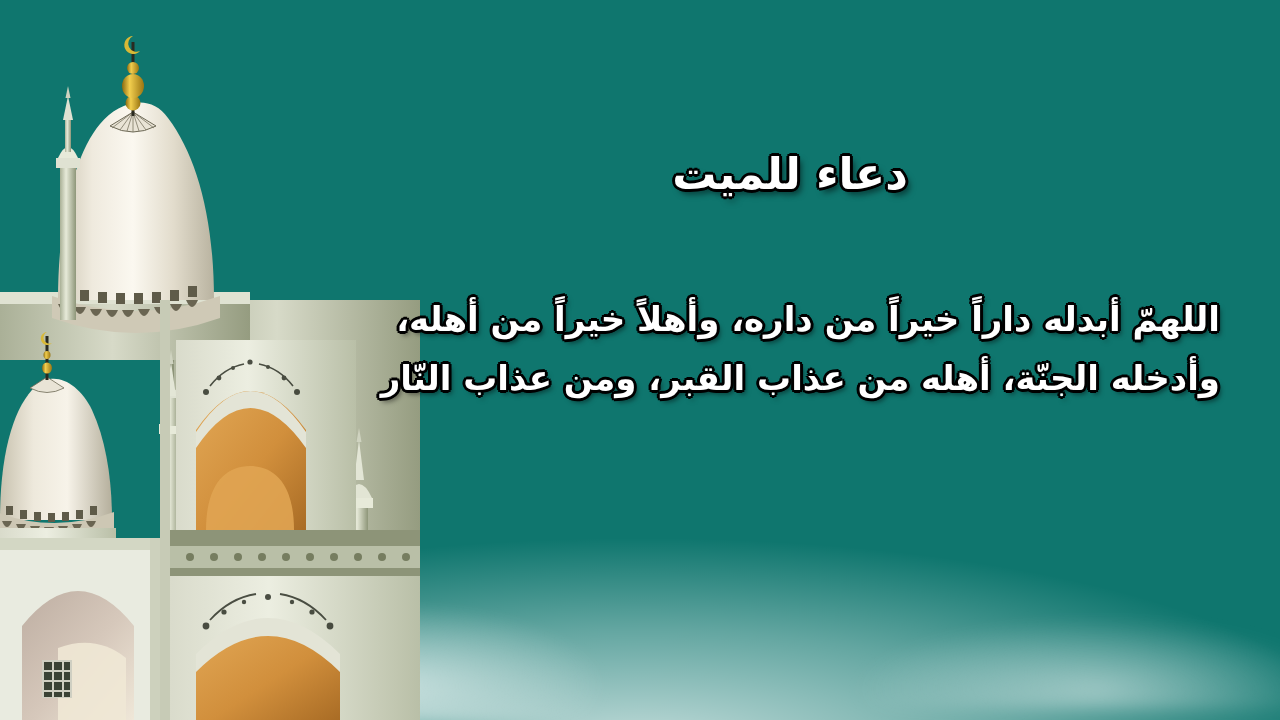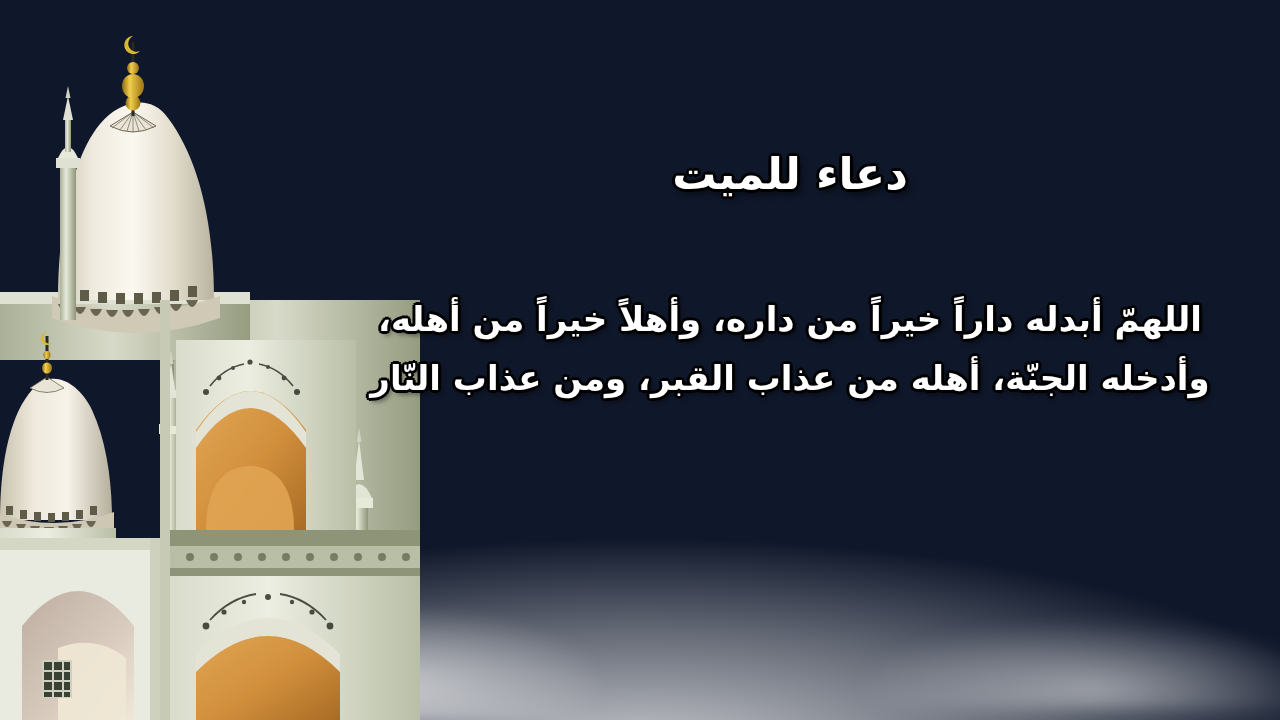--- a/index.html
+++ b/index.html
@@ -7,21 +7,21 @@
     margin: 0;
     padding: 0;
     background: #000;
   }
   .stage {
     position: relative;
     width: 1280px;
     height: 720px;
     overflow: hidden;
     font-family: "DejaVu Sans", "Liberation Sans", sans-serif;
-    background: #0f172a;
+    background: #0f766e;
   }
 
   
   .sky {
     position: absolute;
     inset: 0;
     background:
       linear-gradient(to bottom,
         #032a47 0%,
         #043css 0%,
@@ -98,21 +98,21 @@
     font-weight: bold;
     color: #ffffff;
     line-height: 1.72;
     text-shadow:
       -2px -2px 0 #000, 2px -2px 0 #000,
       -2px  2px 0 #000, 2px  2px 0 #000,
       -3px  0   0 #000, 3px  0   0 #000,
        0   -3px 0 #000, 0    3px 0 #000,
        3px 4px 5px rgba(0,0,0,0.5);
   }
-  .body-text .ln { display: block; white-space: nowrap; }
+  .body-text .ln { display: block; white-space: nowrap; text-align: right; }
 </style>
 </head>
 <body>
 
 <div class="stage">
 
   <div class="sky"></div>
   <div class="sky-haze"></div>
   <div class="cloud-l"></div>
   <div class="cloud-r"></div>

